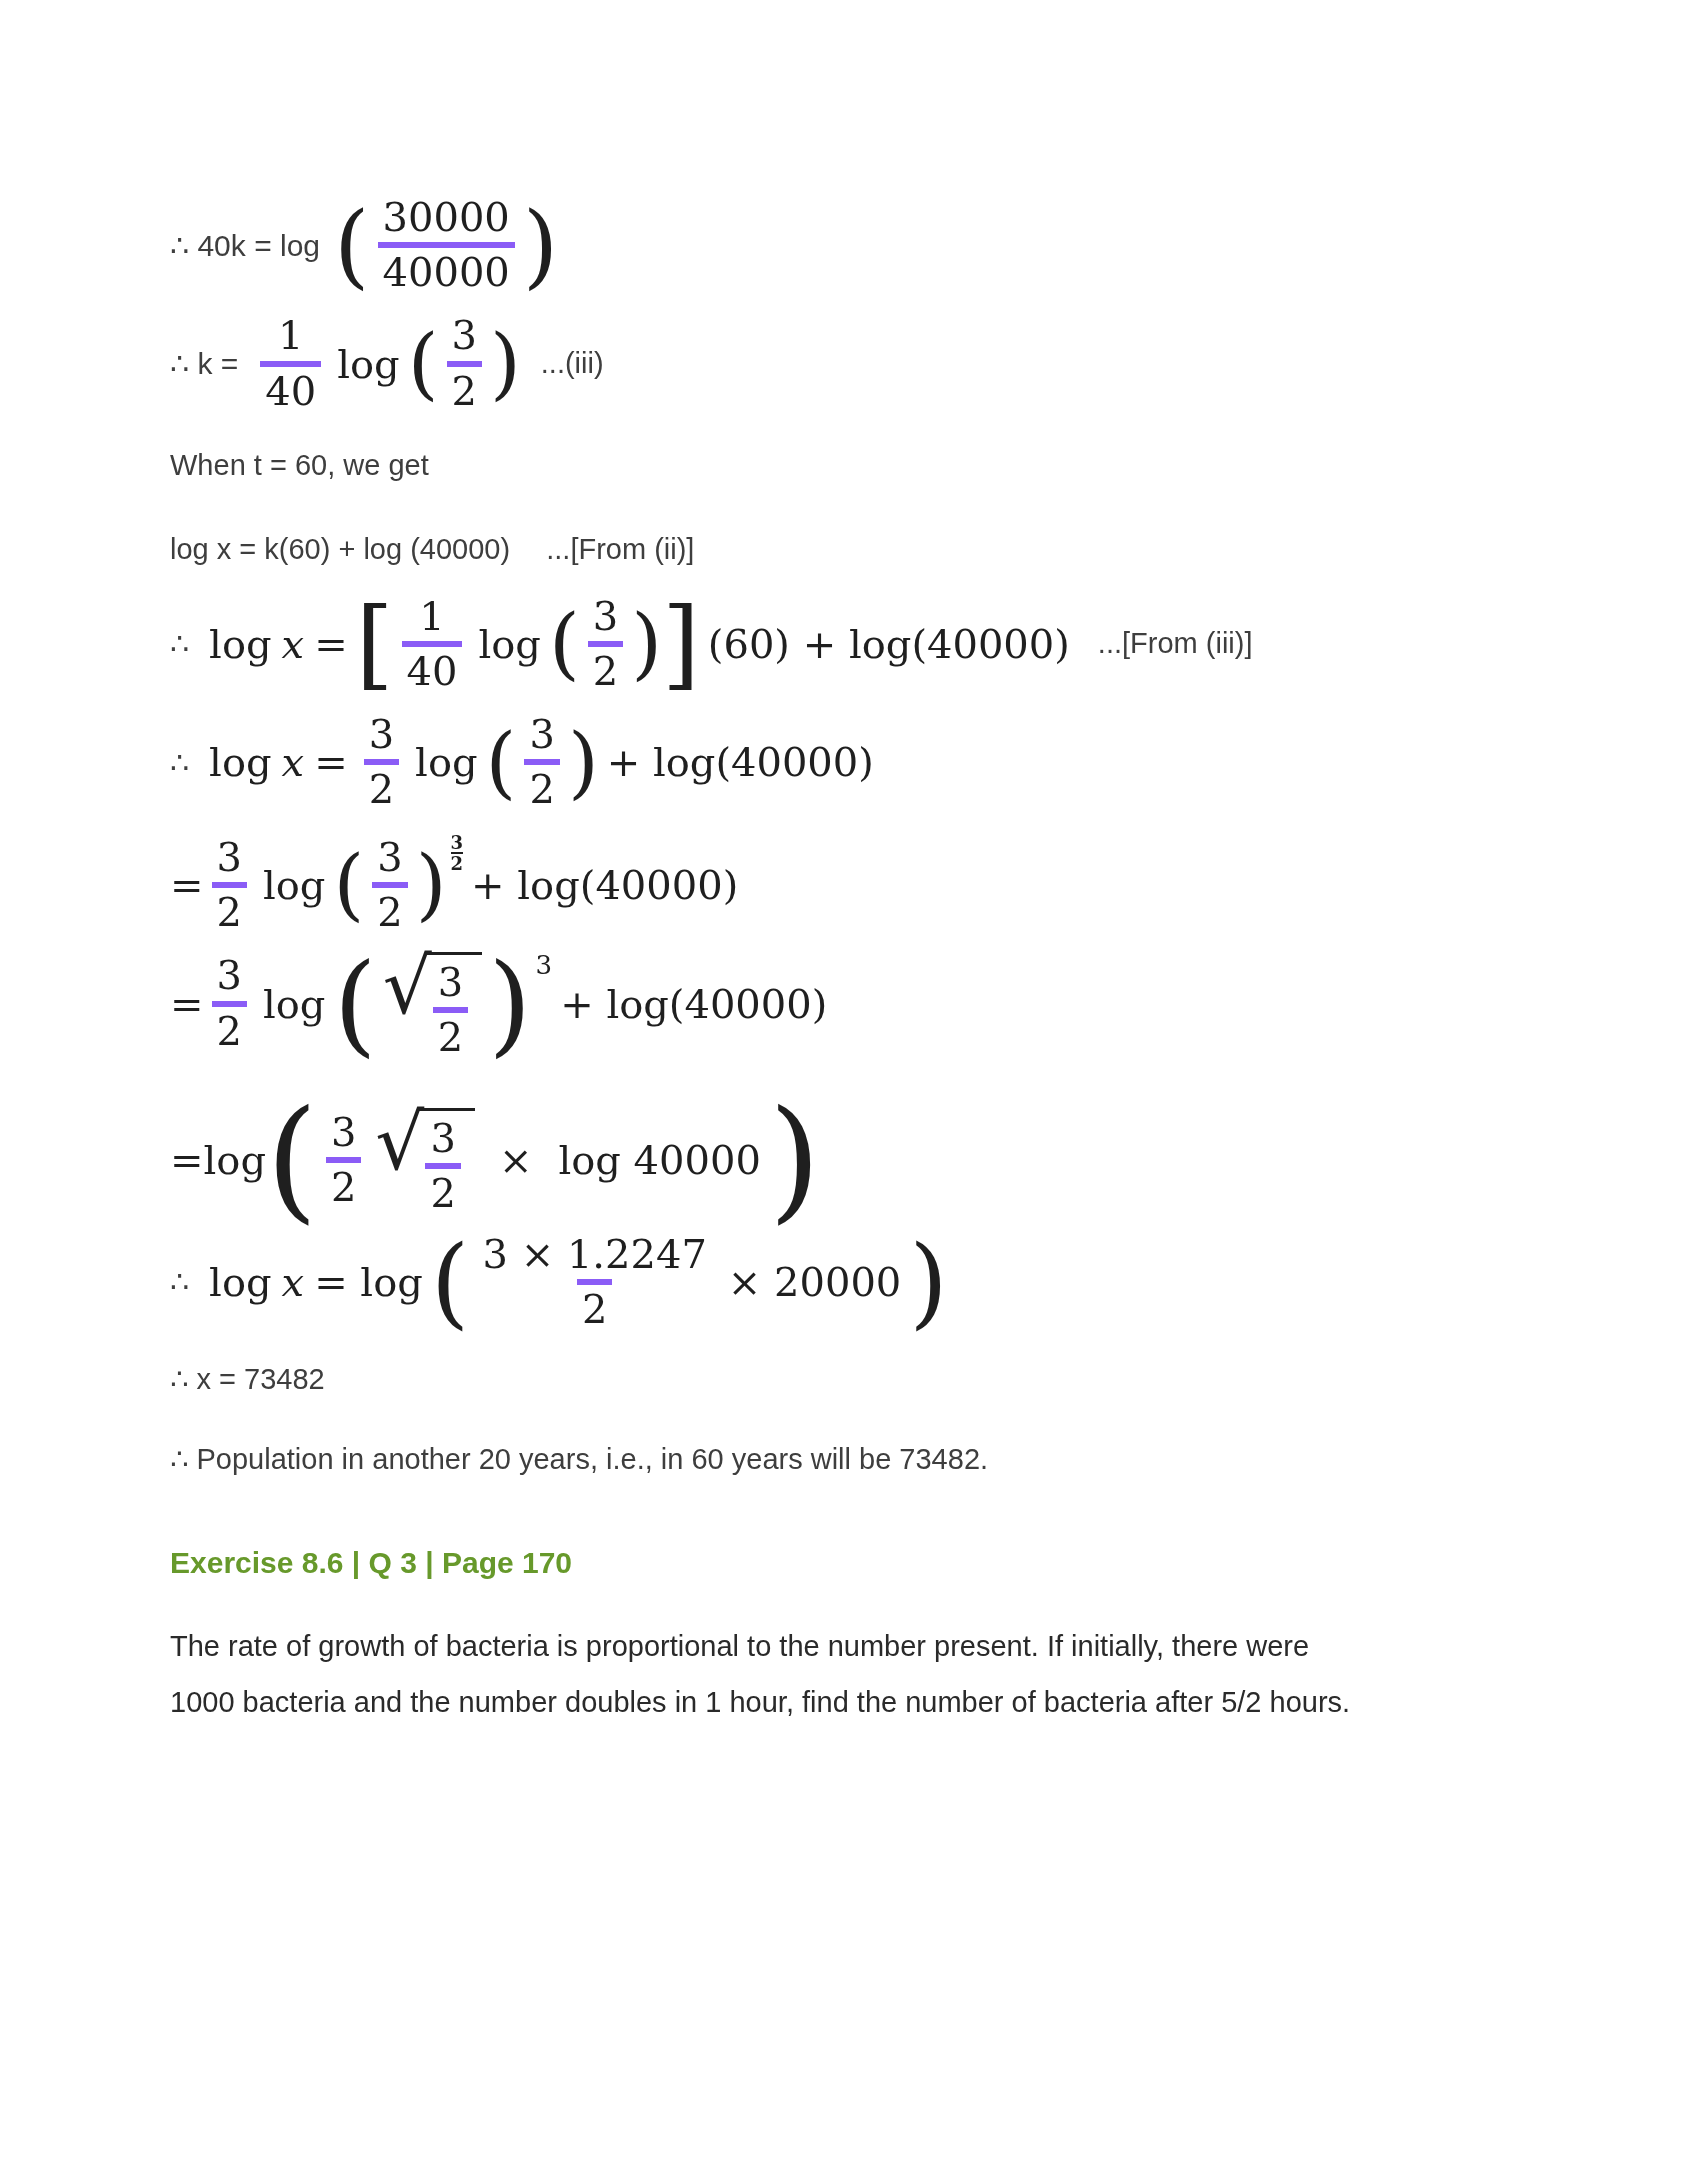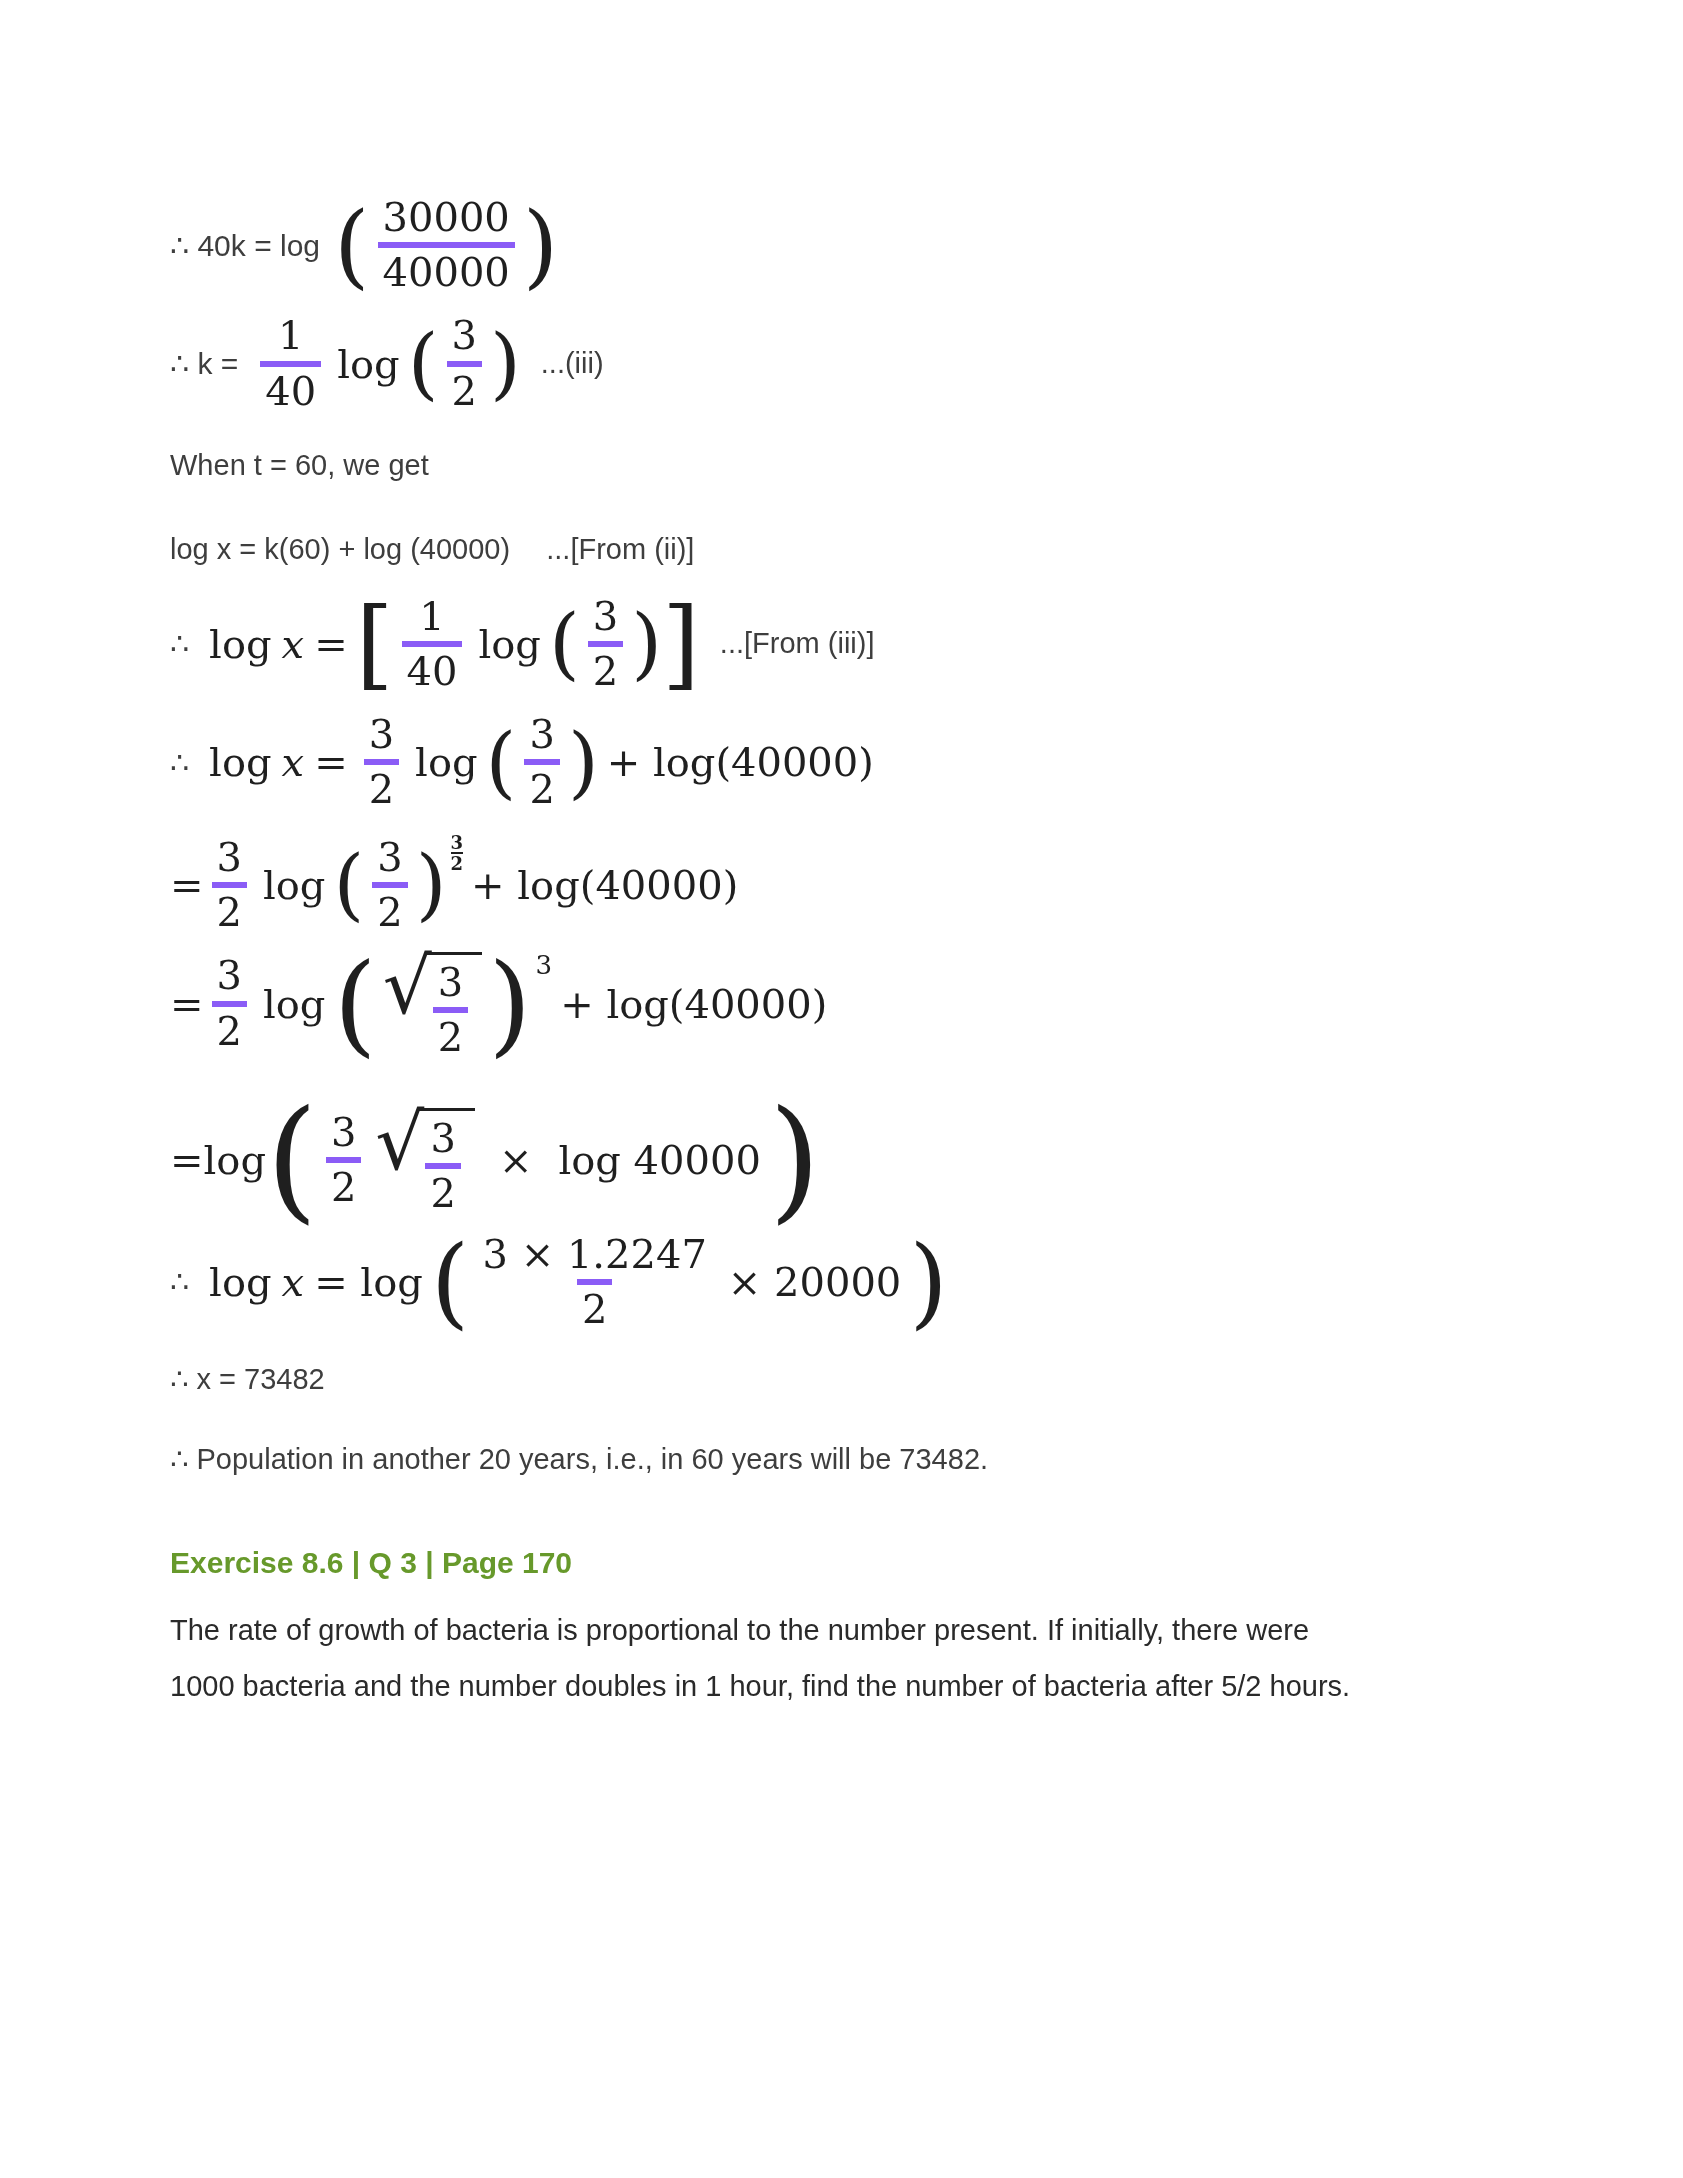--- a/index.html
+++ b/index.html
@@ -113,21 +113,21 @@
   }
   .supfrac .den{border-top:2px solid #1f1f1f;padding-top:1px;}
   .sup3{
     font-size:26px;
     align-self:flex-start;
     margin:2px 0 0 4px;
   }
   
   .mb6{margin-bottom:6px;}  .mb14{margin-bottom:14px;} .mb20{margin-bottom:20px;}
   .mb24{margin-bottom:24px;} .mb28{margin-bottom:28px;} .mb30{margin-bottom:30px;}
-  .mb34{margin-bottom:34px;} .mb38{margin-bottom:22px;} .mb44{margin-bottom:44px;}
+  .mb34{margin-bottom:34px;} .mb38{margin-bottom:38px;} .mb44{margin-bottom:44px;}
   .mb48{margin-bottom:48px;} .mb70{margin-bottom:69px;}
   
   .ex-heading{
     font-size:30px;
     font-weight:bold;
     color:#67992b;
     font-family:"Liberation Sans",sans-serif;
     cursor:pointer;
     white-space:nowrap;
   }
@@ -189,20 +189,21 @@
         <span class="den">40</span>
       </span>
       <span class="mtx">log</span>
       <span class="paren open p-md"></span>
       <span class="frac">
         <span class="num">3</span>
         <span class="den">2</span>
       </span>
       <span class="paren close p-md"></span>
       <span class="bracket close b-lg"></span>
+      <span class="mtx">(60) + log(40000)</span>
       <span class="tag">...[From (iii)]</span>
     </div>
 
     <div class="mrow mb24">
       <span class="tf">∴</span>
       <span class="mtx">log</span>
       <span class="var">x</span>
       <span class="mtx">=</span>
       <span class="frac">
         <span class="num">3</span>

